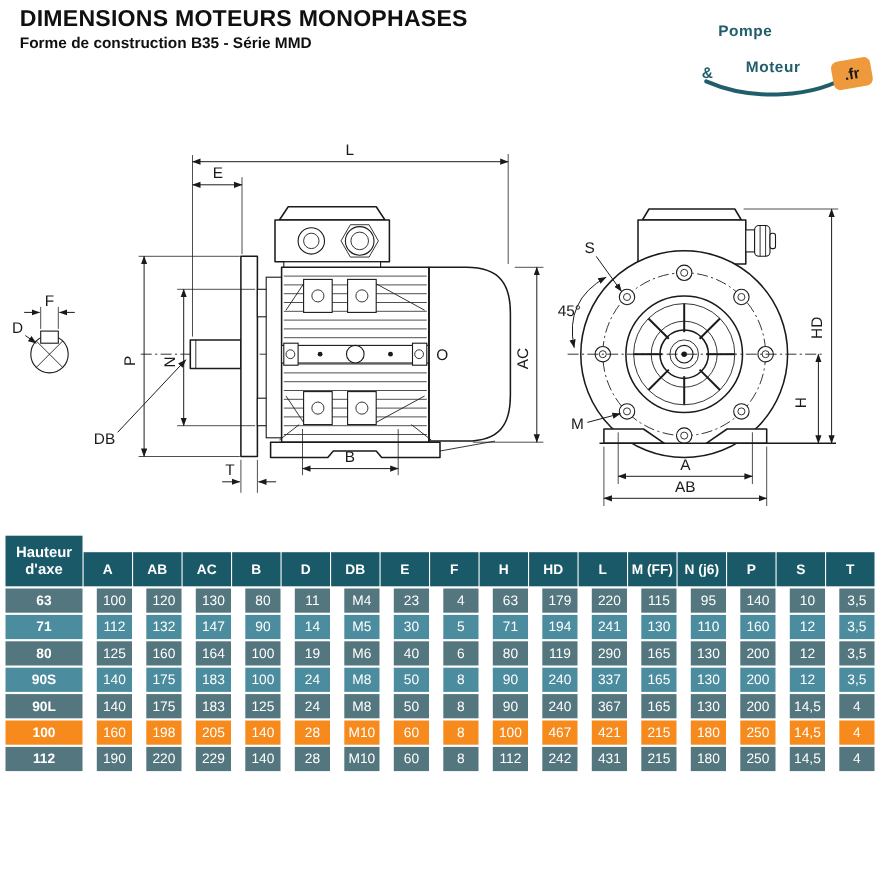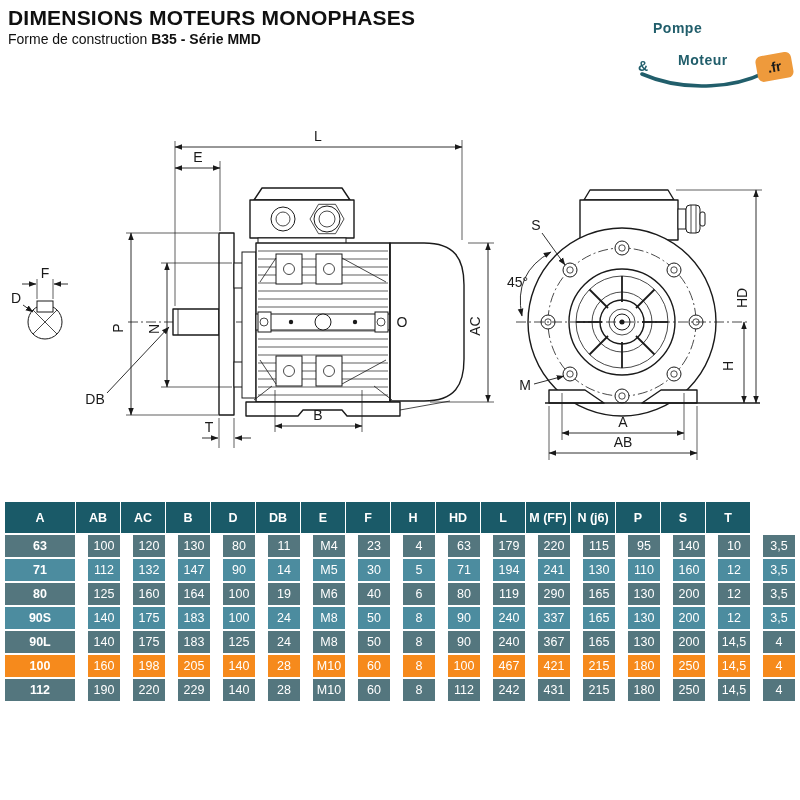--- a/index.html
+++ b/index.html
@@ -1,24 +1,24 @@
 <!DOCTYPE html>
 <html style="--header-bg: #1A5A68; --row-dark: #54767E; --row-light: #4C8C9F; --hl: #F68A1C; --cell-text: #FFFFFF; --logo-teal: #215E6B; --logo-orange: #EE9A3C;"><head>
 <meta charset="utf-8">
 <style>
   html,body{margin:0;padding:0;background:#ffffff;}
   body{width:800px;height:800px;position:relative;font-family:"Liberation Sans",sans-serif;overflow:hidden;}
   :root{
     --header-bg:#1A5A68; --row-dark:#54767E; --row-light:#4C8C9F; --hl:#F68A1C; --cell-text:#ffffff;
     --logo-teal:#215E6B; --logo-orange:#EE9A3C;
   }
-  .page-header{position:absolute;left:8px;top:6px;}
+  .page-header{position:absolute;left:18px;top:6px;}
   .page-title{font-size:21px;font-weight:800;color:#101010;letter-spacing:.2px;line-height:1.15;}
   .page-subtitle{font-size:14px;color:#101010;margin-top:1px;}
-  .page-subtitle .pre{font-weight:400;}
+  .page-subtitle .pre{font-weight:700;}
   .page-subtitle .b{font-weight:700;}
   .logo{position:absolute;left:628px;top:4px;width:168px;height:86px;}
   .drawing{position:absolute;left:0;top:108px;width:800px;height:372px;}
 
   svg text{font-family:"Liberation Sans",sans-serif;font-size:14px;fill:#1a1a1a;}
   .olf{fill:#fff;stroke:#1a1a1a;stroke-width:1.4;stroke-linejoin:round;}
   .ol{fill:none;stroke:#1a1a1a;stroke-width:1.4;stroke-linejoin:round;}
   .md{fill:#fff;stroke:#1a1a1a;stroke-width:1;}
   .thin{fill:none;stroke:#1a1a1a;stroke-width:.8;}
   .fin{stroke:#1a1a1a;stroke-width:.7;}
@@ -268,20 +268,24 @@
     <line x1="676" y1="190" x2="762" y2="190" class="ext"></line>
     <line x1="756" y1="190" x2="756" y2="403" class="dim" marker-start="url(#ah)" marker-end="url(#ah)"></line>
     <text transform="translate(747,298) rotate(-90)" text-anchor="middle">HD</text>
     <line x1="744" y1="322" x2="744" y2="403" class="dim" marker-start="url(#ah)" marker-end="url(#ah)"></line>
     <text transform="translate(733,366) rotate(-90)" text-anchor="middle">H</text>
   </g>
 </svg>
 
 <div class="dim-table">
   <div class="thead">
+    <div class="th axis">
+      <span>Hauteur</span>
+      <span>d'axe</span>
+    </div>
   <div class="th">A</div>
       <div class="th">AB</div>
       <div class="th">AC</div>
       <div class="th">B</div>
       <div class="th">D</div>
       <div class="th">DB</div>
       <div class="th">E</div>
       <div class="th">F</div>
       <div class="th">H</div>
       <div class="th">HD</div>

